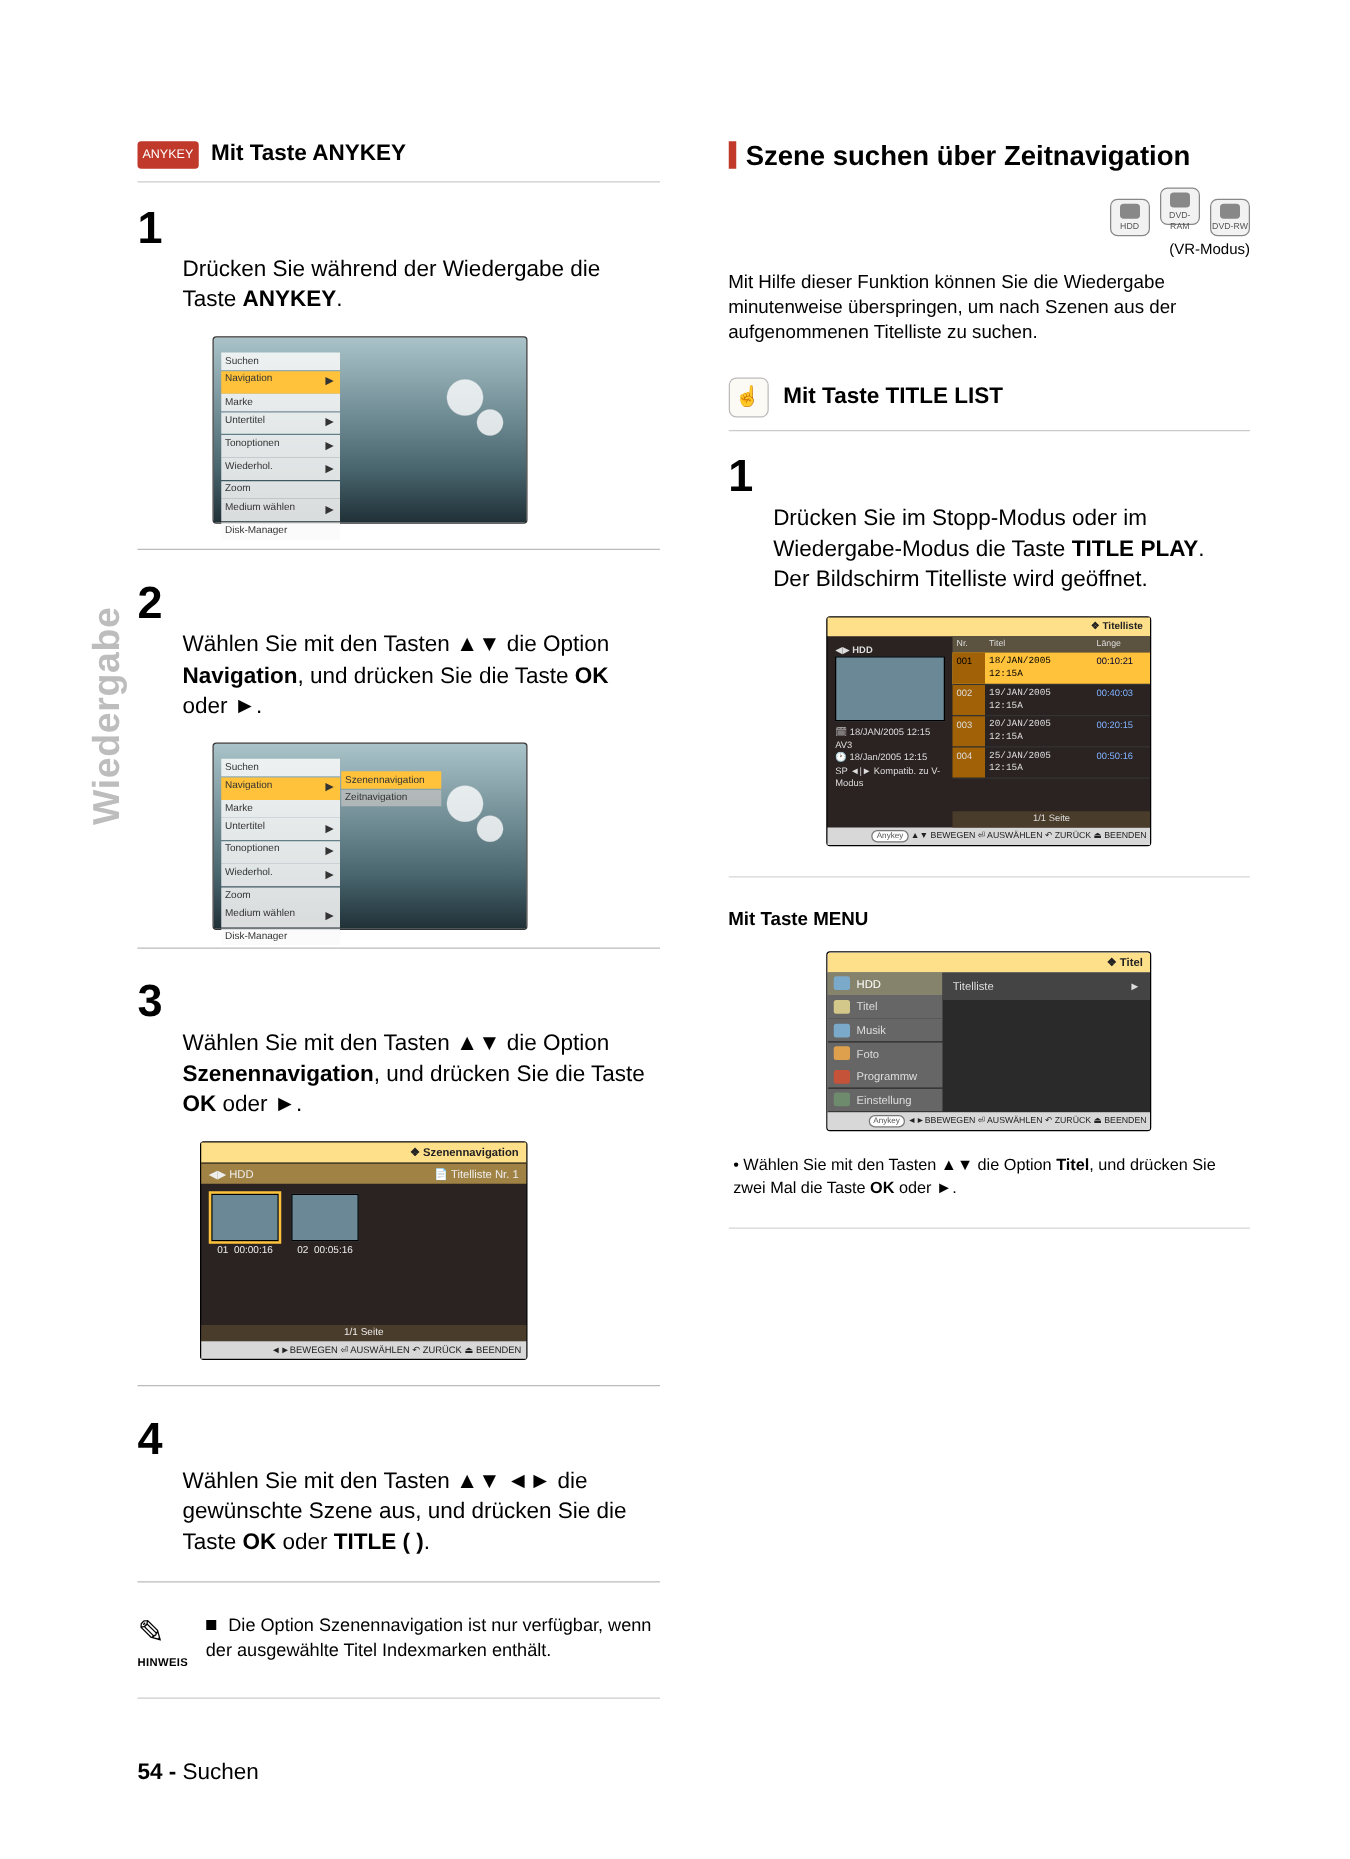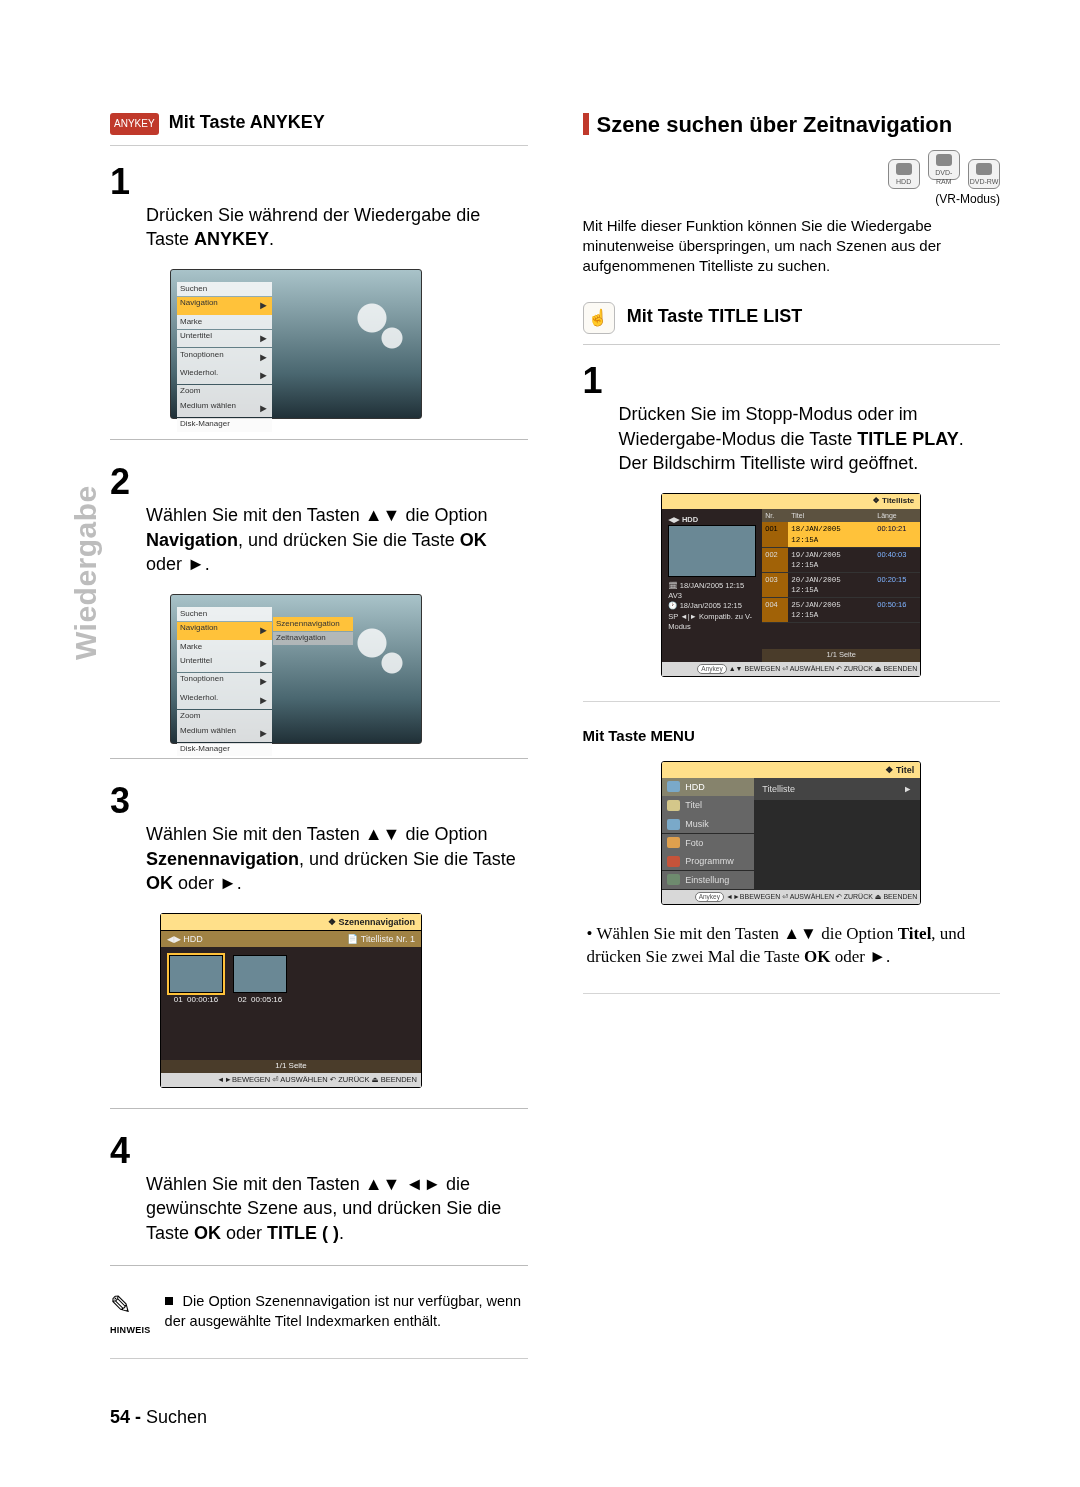--- a/index.html
+++ b/index.html
@@ -441,21 +441,21 @@
         <div class="tp-right">
           <div class="tp-sel">
               <span>Titelliste</span>
               <span>►</span>
             </div>
         </div>
       </div>
       <div class="tp-foot"><span class="pill">Anykey</span><span>◄►BBEWEGEN  ⏎ AUSWÄHLEN  ↶ ZURÜCK  ⏏ BEENDEN</span></div>
     </div>
 
-    <div style="font-size:17px; margin-top:18px; padding-left:4px;font-family:Liberation Serif, serif;">
+    <div style="font-size:13px; margin-top:18px; padding-left:4px;">
       • <span>Wählen Sie mit den Tasten ▲▼ die Option </span><b>Titel</b><span>, und drücken Sie zwei Mal die Taste </span><b>OK</b><span> oder ►.</span>
     </div>
 
     <div class="thin-hr"></div>
   </div>
 </div>
 
 <div class="footer">
   <b>54 - </b><span>Suchen</span>
 </div>

